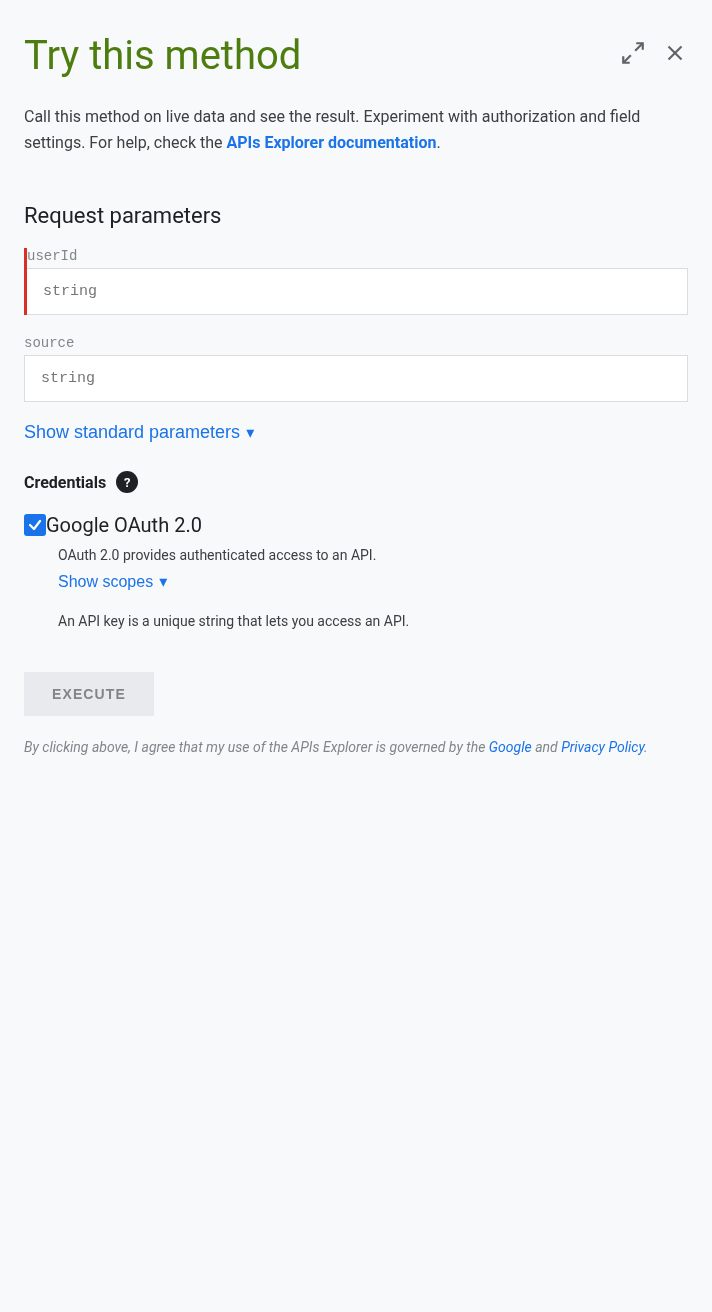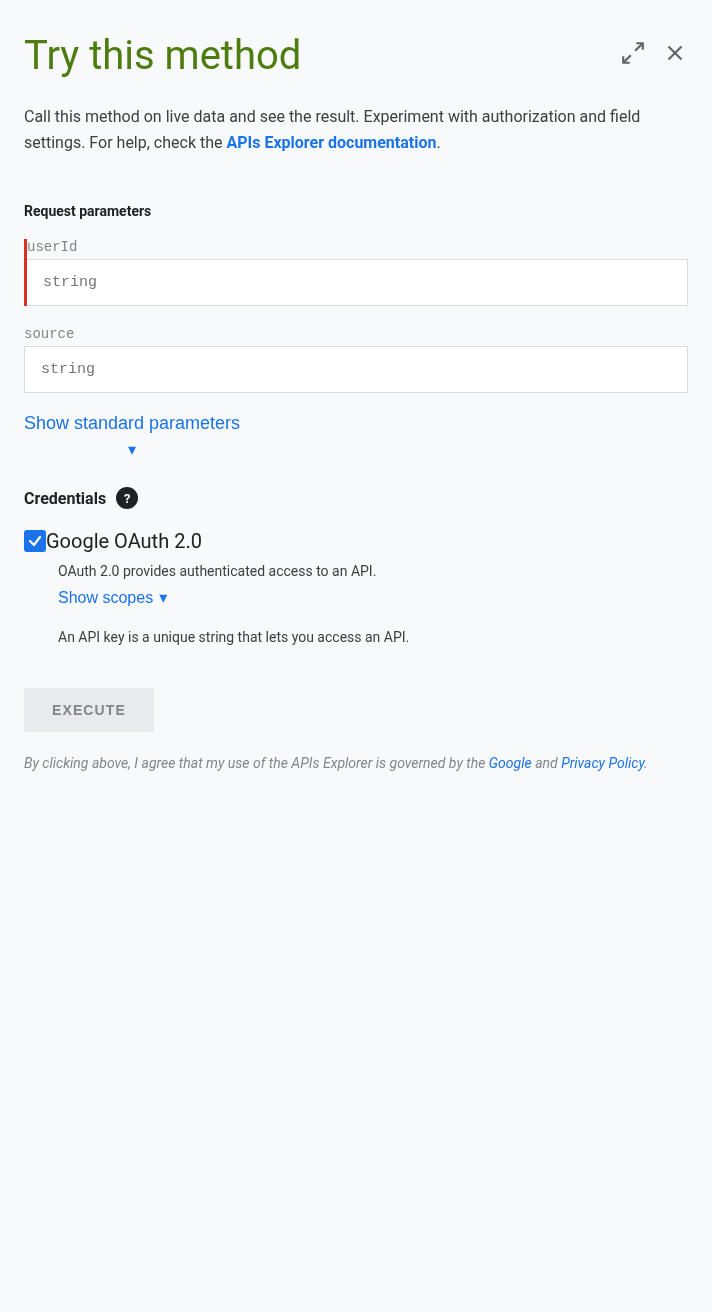--- a/index.html
+++ b/index.html
@@ -50,22 +50,22 @@
       color: #3c4043;
       line-height: 1.6;
       margin-bottom: 28px;
     }
     .description a {
       color: #1a73e8;
       text-decoration: none;
       font-weight: bold;
     }
     .section-title {
-      font-size: 14px;
-      font-weight: 700;
+      font-size: 22px;
+      font-weight: 400;
       color: #202124;
       margin-bottom: 20px;
       margin-top: 48px;
     }
     .param-label {
       font-size: 14px;
       color: #80868b;
       font-family: 'Courier New', monospace;
       margin-bottom: 4px;
     }
@@ -94,21 +94,20 @@
       align-items: center;
       gap: 6px;
       color: #1a73e8;
       font-size: 18px;
       font-weight: 500;
       cursor: pointer;
       margin: 8px 0 28px 0;
       background: none;
       border: none;
       padding: 0;
-      flex-direction: column;
     }
     .show-params-btn .chevron {
       font-size: 16px;
     }
     .credentials-header {
       display: flex;
       align-items: center;
       gap: 10px;
       margin-bottom: 20px;
     }

